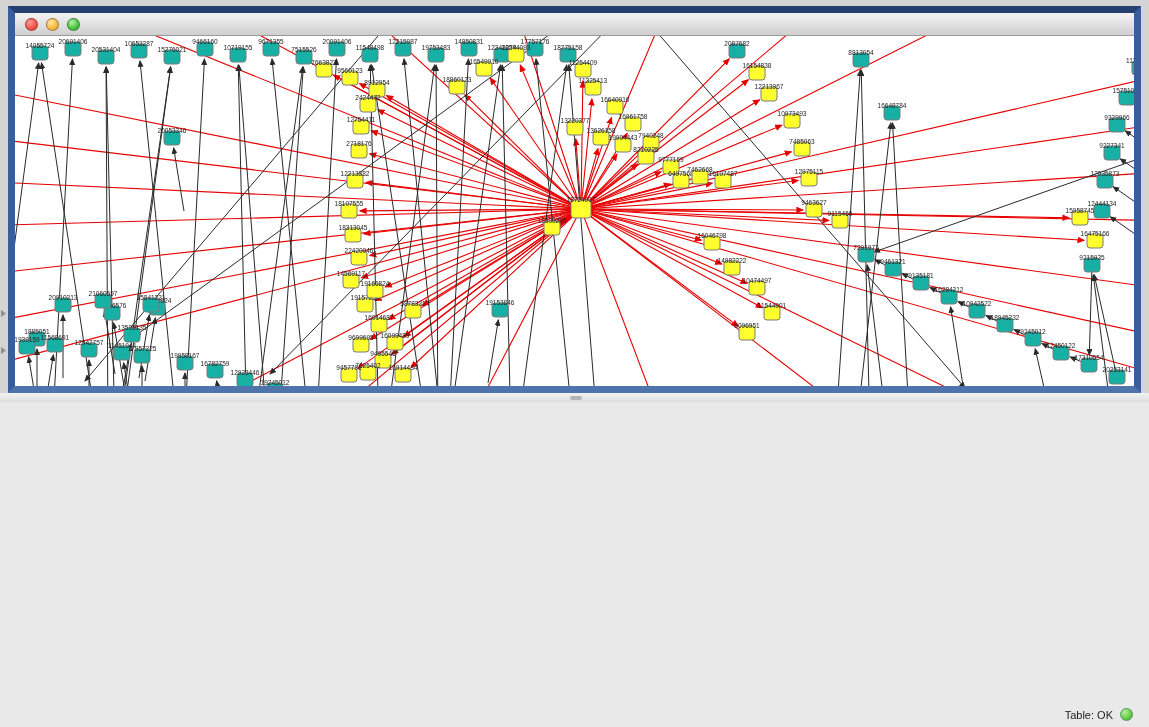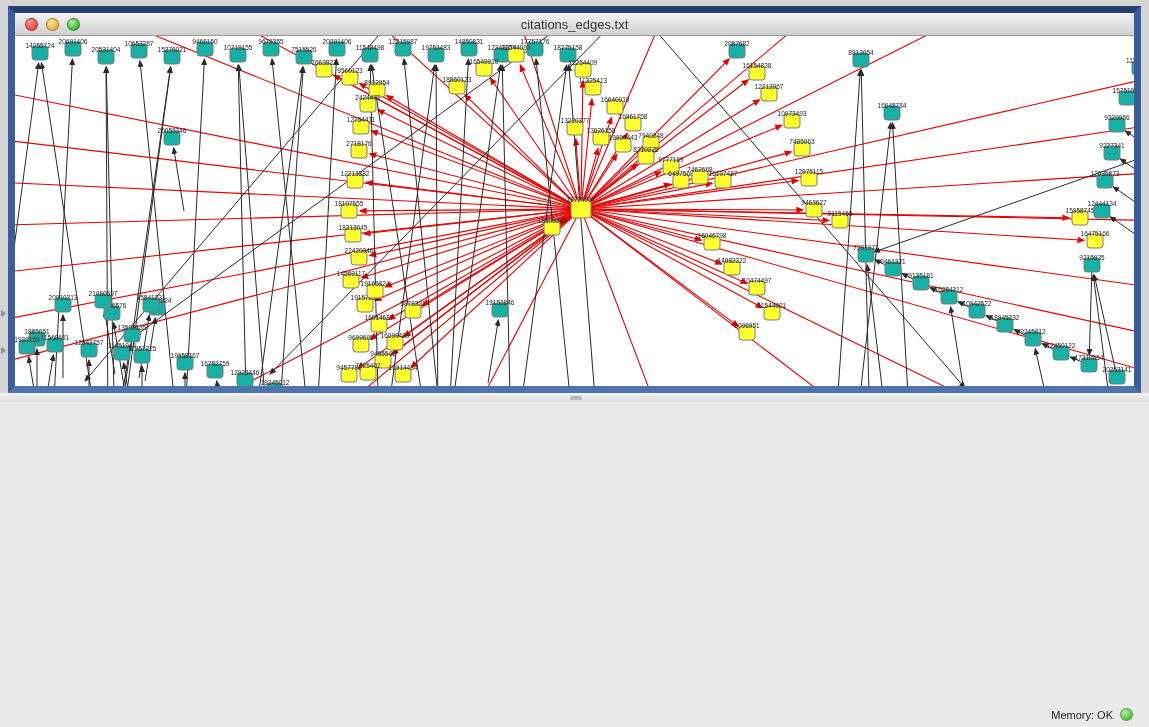--- a/index.html
+++ b/index.html
@@ -57,21 +57,20 @@
   <div class="gutter-mark" style="top:310px"></div>
   <div class="gutter-mark" style="top:347px"></div>
 
   <div class="net-window">
     <div class="titlebar">
       <div class="lights">
         <span class="light red"></span>
         <span class="light yellow"></span>
         <span class="light green"></span>
       </div>
-      <div class="win-title">citations_edges.txt</div>
     </div>
     <div class="net-canvas">
       <svg id="netsvg" width="1119" height="350" viewBox="0 0 1119 350">
           <defs>
             <marker id="ar" markerWidth="7" markerHeight="6" refX="6" refY="3" orient="auto">
               <path d="M0,0 L7,3 L0,6 z" fill="#e80000"></path>
             </marker>
             <marker id="ab" markerWidth="7" markerHeight="6" refX="6" refY="3" orient="auto">
               <path d="M0,0 L7,3 L0,6 z" fill="#2a2a2a"></path>
             </marker>
@@ -449,17 +448,17 @@
     </div>
   </div>
 
   <div class="h-divider">
       <span class="grip"></span>
     </div>
 
   <div class="table-panel">
 
     <div class="statusbar">
-      <span>Memory: OK</span>
+      <span>Table: OK</span>
       <span class="mem-dot"></span>
     </div>
   </div>
 </div>
 
 </body></html>

